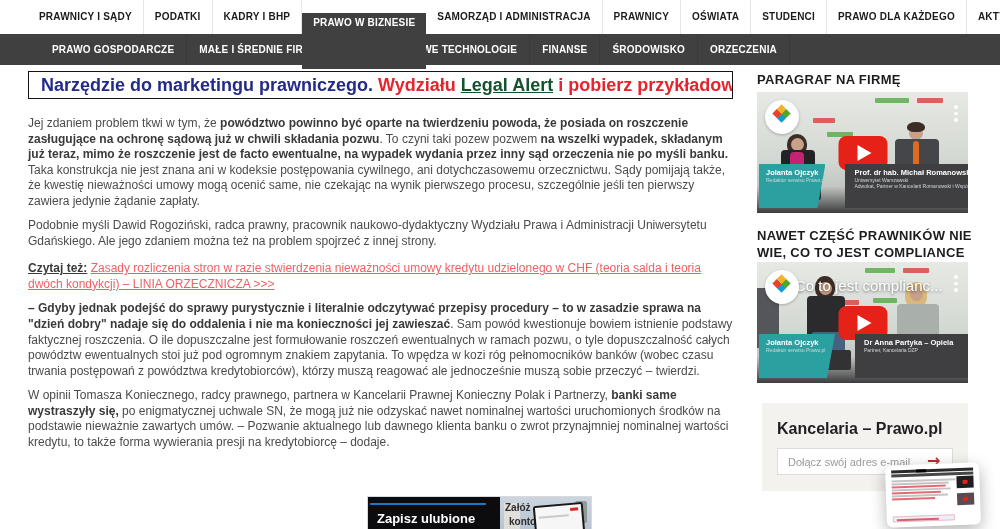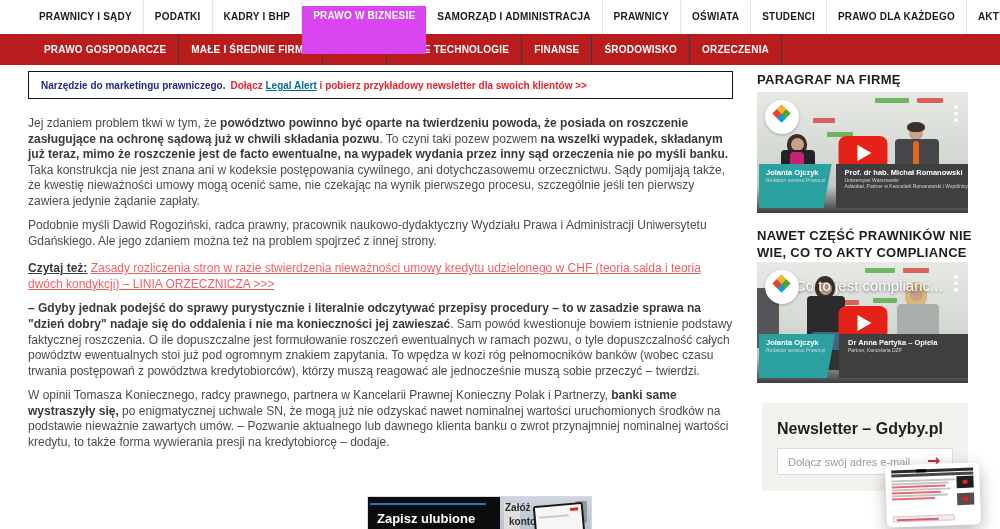--- a/index.html
+++ b/index.html
@@ -4,31 +4,31 @@
 <style>
   * { box-sizing: border-box; margin: 0; padding: 0; }
   html,body { background:#fff; }
   .page {
     position: relative; width: 1000px; height: 529px; overflow: hidden;
     background: #fff; font-family: "Liberation Sans", sans-serif;
   }
   
   .topnav { position:absolute; left:0; top:0; width:1000px; height:34px; background:#fff; display:flex; align-items:flex-start; padding-left:28px; z-index:6; }
   .tn-item { display:block; height:34px; line-height:34px; padding:0 11px; font-size:10px; font-weight:700; color:#1b1b1b; letter-spacing:.2px; border-right:1px solid #e5e5e5; white-space:nowrap; cursor:pointer; }
-  .tn-item.active { background:#d946ef; color:#fff; height:48px; margin-top:6px; line-height:20px; border-right:none; }
+  .tn-item.active { background:#404040; color:#fff; height:56px; margin-top:13px; line-height:20px; border-right:none; }
   .hamburger { position:absolute; left:920px; top:0; width:44px; height:34px; background:#3e3e3e; display:flex; align-items:center; justify-content:center; cursor:pointer; }
   .hb-icon i { display:block; width:21px; height:3px; background:#fff; margin:2.5px 0; }
   
-  .subnav { position:absolute; left:0; top:34px; width:1000px; height:31px; background:#b91c1c; display:flex; align-items:stretch; padding-left:32px; z-index:5; }
+  .subnav { position:absolute; left:0; top:34px; width:1000px; height:31px; background:#404040; display:flex; align-items:stretch; padding-left:40px; z-index:5; }
   .sn-item { display:block; line-height:31px; padding:0 12px; font-size:10px; font-weight:700; color:#fff; letter-spacing:.2px; border-right:1px solid #3a3a3a; white-space:nowrap; cursor:pointer; }
   
-  .promo { position:absolute; left:28px; top:71px; width:705px; height:28px; border:1.5px solid #141414; background:#fff; display:flex; align-items:center; padding:0 12px; font-size:10px; font-weight:700; white-space:nowrap; overflow:hidden; }
+  .promo { position:absolute; left:28px; top:71px; width:705px; height:28px; border:1.5px solid #141414; background:#fff; display:flex; align-items:center; padding:0 12px; font-size:18px; font-weight:700; white-space:nowrap; overflow:hidden; }
   .promo-blue { color:#232a88; margin-right:5px; }
   .promo-red  { color:#e8232e; }
-  .promo-link { color:#0369a1; text-decoration:underline; cursor:pointer; }
+  .promo-link { color:#14532d; text-decoration:underline; cursor:pointer; }
   
   .article { position:absolute; left:28px; top:116px; width:706px; }
   .para { font-size:12px; line-height:15.6px; color:#4b4b4d; margin:0 0 8.5px; }
   .para b { font-weight:700; color:#3a3a3c; }
   .read { font-size:12px; line-height:15.6px; margin:12px 0 9px; }
   .read-prefix { color:#3a3a3c; font-weight:700; text-decoration:underline; }
   .read-link { color:#f15f63; text-decoration:underline; cursor:pointer; }
   
   .ad { position:absolute; left:368px; top:497px; width:223px; height:64px; display:flex; box-shadow:0 0 0 1px #d9d9d9; }
   .ad-left { position:relative; width:132px; background:#0c0c0e; }
@@ -46,21 +46,21 @@
   
   .sb-title { position:absolute; left:757px; font-size:13px; font-weight:700; color:#1c1c1c; letter-spacing:.3px; width:238px; line-height:16.5px; }
   .video { position:absolute; left:757px; width:211px; height:121px; background:linear-gradient(180deg,#e6e9e4 0%,#d4d8d3 55%,#c3c7c2 78%,#3c3c3e 100%); overflow:hidden; cursor:pointer; }
   .vt-title { position:absolute; top:15px; color:#fff; font-size:15px; text-shadow:0 1px 3px rgba(0,0,0,.55); white-space:nowrap; }
   .wk-logo { position:absolute; left:8px; top:8px; width:34px; height:34px; border-radius:50%; background:#fff; box-shadow:0 1px 3px rgba(0,0,0,.25); }
   .wk-pin { position:absolute; left:10px; top:7px; width:13px; height:13px; transform:rotate(45deg); background:conic-gradient(#4ea72e 0 25%, #0f9bd7 0 50%, #e8412c 0 75%, #f0b32b 0); }
   .kebab { position:absolute; right:10px; top:13px; width:4px; }
   .kebab i { display:block; width:3.5px; height:3.5px; border-radius:50%; background:#fff; margin:0 0 3px; }
   .play { position:absolute; left:50%; top:50%; transform:translate(-50%,-50%); width:49px; height:34px; background:#e62117; border-radius:8px; display:flex; align-items:center; justify-content:center; cursor:pointer; }
   .play-tri { width:0; height:0; border-left:14px solid #fff; border-top:8px solid transparent; border-bottom:8px solid transparent; margin-left:3px; }
-  .lower3 { position:absolute; left:2px; right:0; bottom:5px; height:44px; display:flex; gap:4px; }
+  .lower3 { position:absolute; left:2px; right:0; bottom:5px; height:44px; display:flex; gap:20px; }
   .l3-host { width:76px; background:#2aa0a1; clip-path:polygon(0 0,100% 0,calc(100% - 8px) 100%,0 100%); padding:4px 0 0 7px; }
   .l3-guest { flex:1; background:#3f3f42; padding:4px 0 0 9px; }
   .l3-name { color:#fff; font-size:7.5px; font-weight:700; line-height:9px; white-space:nowrap; }
   .l3-role { color:#cfd6d6; font-size:5px; line-height:6px; white-space:nowrap; }
   
   .person-head { position:absolute; border-radius:50%; background:#c9a088; }
   .person-hair { position:absolute; border-radius:50% 50% 40% 40%; background:#3c2e27; }
   .person-body { position:absolute; border-radius:4px 4px 0 0; }
   .chair { position:absolute; background:#323234; border-radius:2px; }
   .mark-g { position:absolute; height:5px; background:#49a53a; opacity:.75; border-radius:1px; }
@@ -113,21 +113,21 @@
     <a class="sn-item">MAŁE I ŚREDNIE FIRMY</a>
     <a class="sn-item">SPÓŁKI</a>
     <a class="sn-item">NOWE TECHNOLOGIE</a>
     <a class="sn-item">FINANSE</a>
     <a class="sn-item">ŚRODOWISKO</a>
     <a class="sn-item">ORZECZENIA</a>
   </nav>
 
   <div class="promo">
     <span class="promo-blue">Narzędzie do marketingu prawniczego.</span>
-    <span class="promo-red"><span>Dołącz</span> <a class="promo-link">Legal Alert</a> <span>i pobierz przykładowy newsletter dla swoich klientów &gt;&gt;</span></span>
+    <span class="promo-red"><span>Wydziału</span> <a class="promo-link">Legal Alert</a> <span>i pobierz przykładowy newsletter dla swoich klientów &gt;&gt;</span></span>
   </div>
 
   <main class="article">
     <p class="para"><span>Jej zdaniem problem tkwi w tym, że </span><b>powództwo powinno być oparte na twierdzeniu powoda, że posiada on roszczenie zasługujące na ochronę sądową już w chwili składania pozwu</b><span>. To czyni taki pozew pozwem </span><b>na wszelki wypadek, składanym już teraz, mimo że roszczenie jest de facto ewentualne, na wypadek wydania przez inny sąd orzeczenia nie po myśli banku.</b><span> Taka konstrukcja nie jest znana ani w kodeksie postępowania cywilnego, ani dotychczasowemu orzecznictwu. Sądy pomijają także, że kwestię nieważności umowy mogą ocenić same, nie czekając na wynik pierwszego procesu, szczególnie jeśli ten pierwszy zawiera jedynie żądanie zapłaty.</span></p>
     <p class="para">Podobnie myśli Dawid Rogoziński, radca prawny, pracownik naukowo-dydaktyczny Wydziału Prawa i Administracji  Uniwersytetu Gdańskiego.  Ale jego zdaniem można też na problem spojrzeć z innej strony.</p>
     <p class="read"><span class="read-prefix">Czytaj też:</span> <a class="read-link">Zasady rozliczenia stron w razie stwierdzenia nieważności umowy kredytu udzielonego w CHF (teoria salda i teoria dwóch kondykcji) – LINIA ORZECZNICZA &gt;&gt;&gt;</a></p>
     <p class="para"><b>– Gdyby jednak podejść do sprawy purystycznie i literalnie odczytywać przepisy procedury – to w zasadzie sprawa na "dzień dobry" nadaje się do oddalenia i nie ma konieczności jej zawieszać</b><span>. Sam powód kwestionuje bowiem istnienie podstawy faktycznej roszczenia. O ile dopuszczalne jest formułowanie roszczeń ewentualnych w ramach pozwu, o tyle dopuszczalność całych powództw ewentualnych stoi już pod ogromnym znakiem zapytania. To wpędza w kozi róg pełnomocników banków (wobec czasu trwania postępowań z powództwa kredytobiorców), którzy muszą reagować ale jednocześnie muszą sobie przeczyć – twierdzi.</span></p>
     <p class="para"><span>W opinii Tomasza Koniecznego,  radcy prawnego, partnera w Kancelarii Prawnej Konieczny Polak i Partnerzy, </span><b>banki same wystraszyły się,</b><span> po enigmatycznej uchwale SN, że mogą już nie odzyskać nawet nominalnej wartości uruchomionych środków na podstawie nieważnie zawartych umów.  – Pozwanie aktualnego lub dawnego klienta banku o zwrot przynajmniej nominalnej wartości kredytu, to także forma  wywierania presji na kredytobiorcę – dodaje.</span></p>
   </main>
 
@@ -186,21 +186,21 @@
         <div class="l3-role">Redaktor serwisu Prawo.pl</div>
       </div>
       <div class="l3-guest">
         <div class="l3-name">Prof. dr hab. Michał Romanowski</div>
         <div class="l3-role">Uniwersytet Warszawski</div>
         <div class="l3-role">Adwokat, Partner w Kancelarii Romanowski i Wspólnicy</div>
       </div>
     </div>
   </div>
 
-  <div class="sb-title" style="top:228px;">NAWET CZĘŚĆ PRAWNIKÓW NIE WIE, CO TO AKTY COMPLIANCE</div>
+  <div class="sb-title" style="top:228px;">NAWET CZĘŚĆ PRAWNIKÓW NIE WIE, CO TO JEST COMPLIANCE</div>
 
   <div class="video" style="top:262px;">
     <span class="mark-g" style="left:108px; top:6px; width:30px;"></span>
     <span class="mark-r" style="left:146px; top:6px; width:26px;"></span>
     <span class="mark-g" style="left:116px; top:36px; width:24px;"></span>
     <span class="mark-r" style="left:82px; top:38px; width:20px;"></span>
 
     <div style="position:absolute; left:0; top:26px; width:22px; height:60px; background:#55565a;"></div>
 
     <div class="person-hair" style="left:58px; top:14px; width:20px; height:22px;"></div>
@@ -231,21 +231,21 @@
         <div class="l3-role">Redaktor serwisu Prawo.pl</div>
       </div>
       <div class="l3-guest">
         <div class="l3-name">Dr Anna Partyka – Opiela</div>
         <div class="l3-role">Partner, Kancelaria DZP</div>
       </div>
     </div>
   </div>
 
   <div class="newsletter">
-    <div class="nl-title">Newsletter – Gdyby.pl</div>
+    <div class="nl-title">Kancelaria – Prawo.pl</div>
     <input class="nl-input" type="text" placeholder="Dołącz swój adres e-mail" style="">
     <span class="nl-arrow">→</span>
   </div>
 
   <div class="popup">
     <div class="pp-nav">
         <i></i>
       </div>
     <div class="pp-nav2"></div>
     <div class="pp-line pp-g" style="width:78%;"></div>

